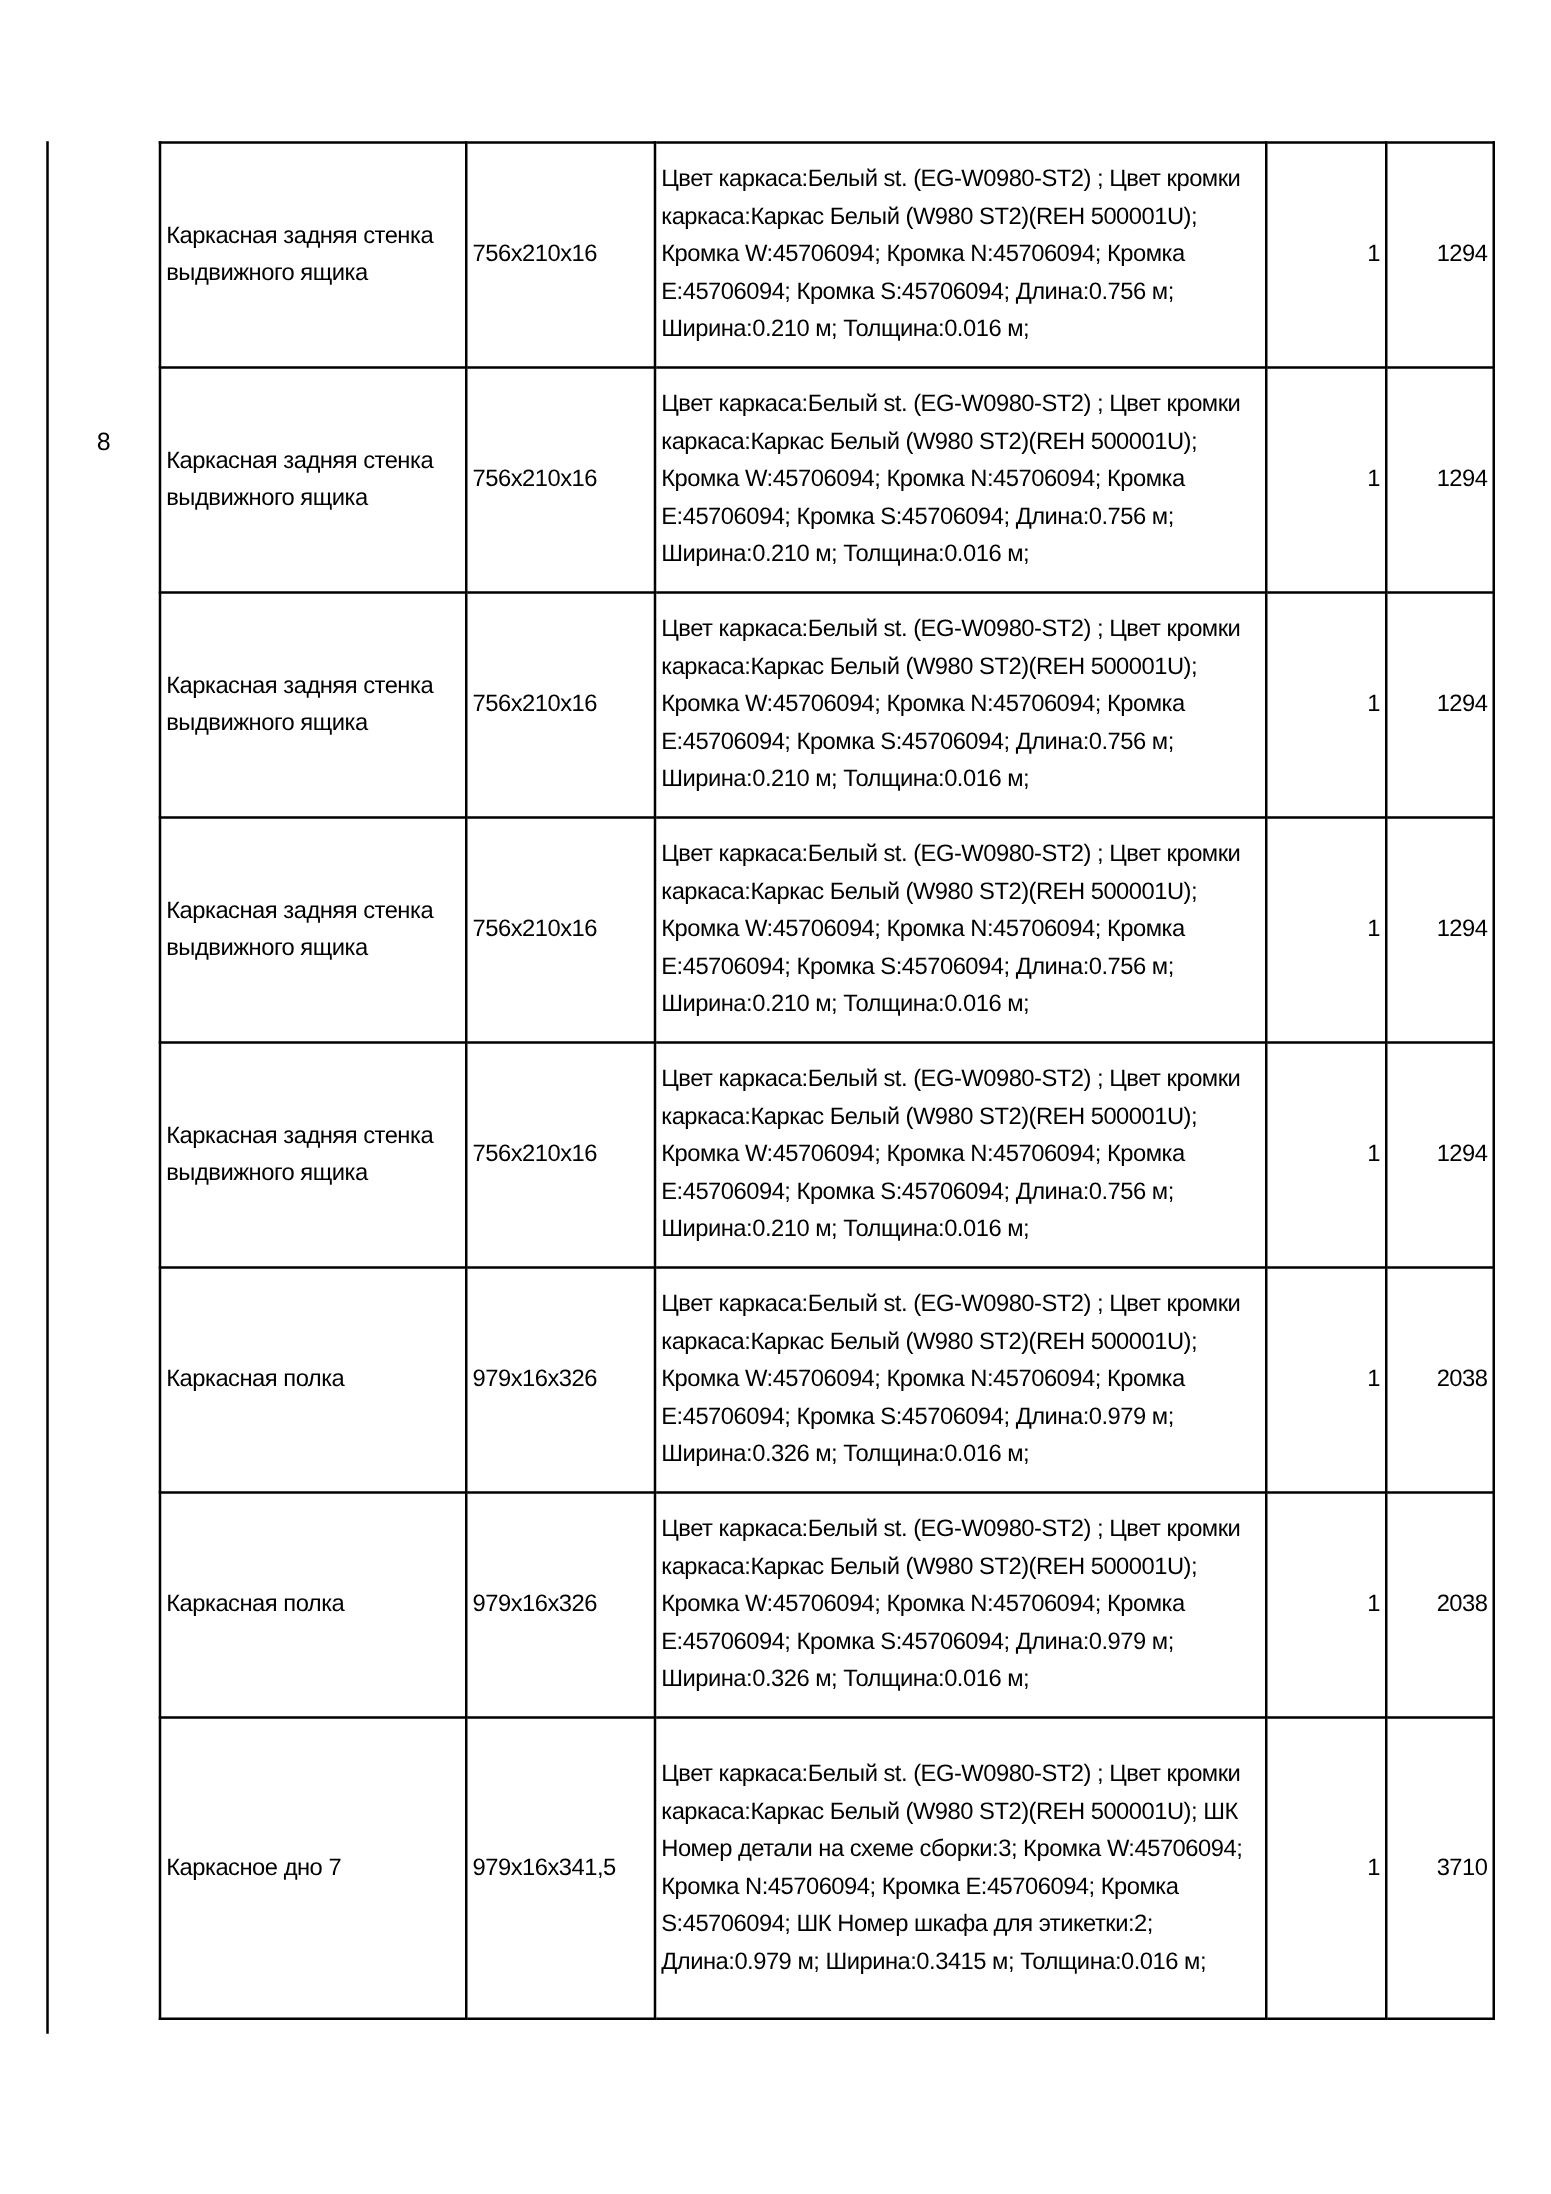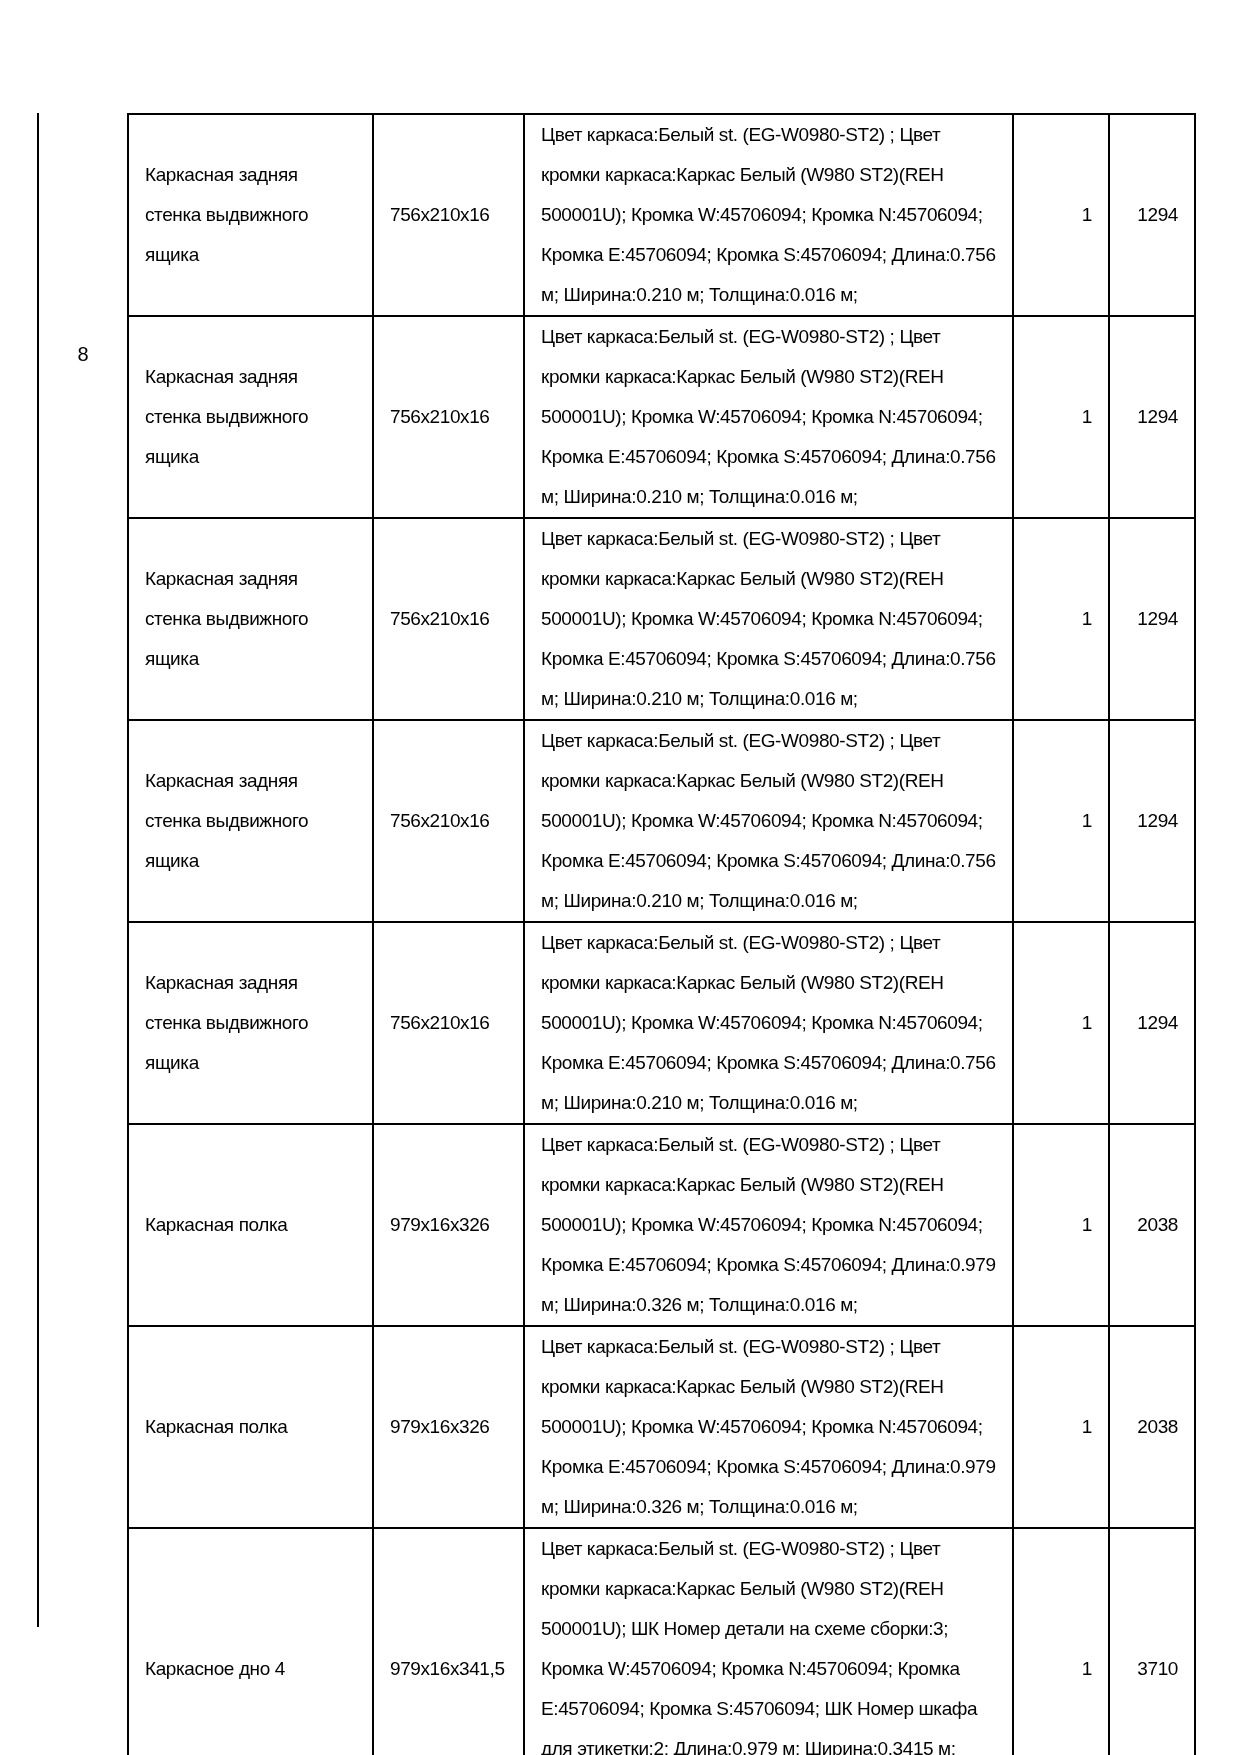--- a/index.html
+++ b/index.html
@@ -1,21 +1,21 @@
 <!DOCTYPE html>
 <html><head>
 <meta charset="utf-8">
 <style>
   html, body { margin: 0; padding: 0; background: #ffffff; }
   body { width: 1241px; height: 1755px; position: relative; overflow: hidden;
          font-family: "Liberation Sans", sans-serif; color: #000; }
   .margin-line { position: absolute; left: 37px; top: 113px; width: 2px; height: 1514px; background: #000; }
   .group-number { position: absolute; left: 68px; width: 30px; text-align: center; font-size: 20px; line-height: 24px; }
   table.parts { position: absolute; left: 127px; top: 113px; border-collapse: collapse; table-layout: fixed; width: 1067px; }
-  table.parts td { border: 2px solid #000; padding: 0 16px; vertical-align: middle; font-size: 19px; line-height: 40px; letter-spacing: -0.4px; overflow: hidden; }
+  table.parts td { border: 2px solid #000; padding: 0 4px; vertical-align: middle; font-size: 19px; line-height: 30px; letter-spacing: -0.4px; overflow: hidden; }
   table.parts tr.std td { height: 178px; }
   table.parts tr.tall td { height: 239px; }
   col.c-name { width: 245px; } col.c-size { width: 151px; } col.c-desc { width: 489px; }
   col.c-qty { width: 96px; } col.c-code { width: 86px; }
   td.qty, td.code { text-align: right; }
   td.desc { padding-left: 4px; padding-right: 2px; }
 </style>
 </head>
 <body>
 
@@ -74,20 +74,20 @@
       <td class="code">2038</td>
     </tr>
     <tr class="std">
       <td>Каркасная полка</td>
       <td>979x16x326</td>
       <td class="desc">Цвет каркаса:Белый st. (EG-W0980-ST2) ; Цвет кромки каркаса:Каркас Белый (W980 ST2)(REH 500001U); Кромка W:45706094; Кромка N:45706094; Кромка E:45706094; Кромка S:45706094; Длина:0.979 м; Ширина:0.326 м; Толщина:0.016 м;</td>
       <td class="qty">1</td>
       <td class="code">2038</td>
     </tr>
     <tr class="tall">
-      <td>Каркасное дно 4</td>
+      <td>Каркасное дно 7</td>
       <td>979x16x341,5</td>
       <td class="desc">Цвет каркаса:Белый st. (EG-W0980-ST2) ; Цвет кромки каркаса:Каркас Белый (W980 ST2)(REH 500001U); ШК Номер детали на схеме сборки:3; Кромка W:45706094; Кромка N:45706094; Кромка E:45706094; Кромка S:45706094; ШК Номер шкафа для этикетки:2; Длина:0.979 м; Ширина:0.3415 м; Толщина:0.016 м;</td>
       <td class="qty">1</td>
       <td class="code">3710</td>
     </tr>
   </tbody>
 </table>
 
 </body></html>

